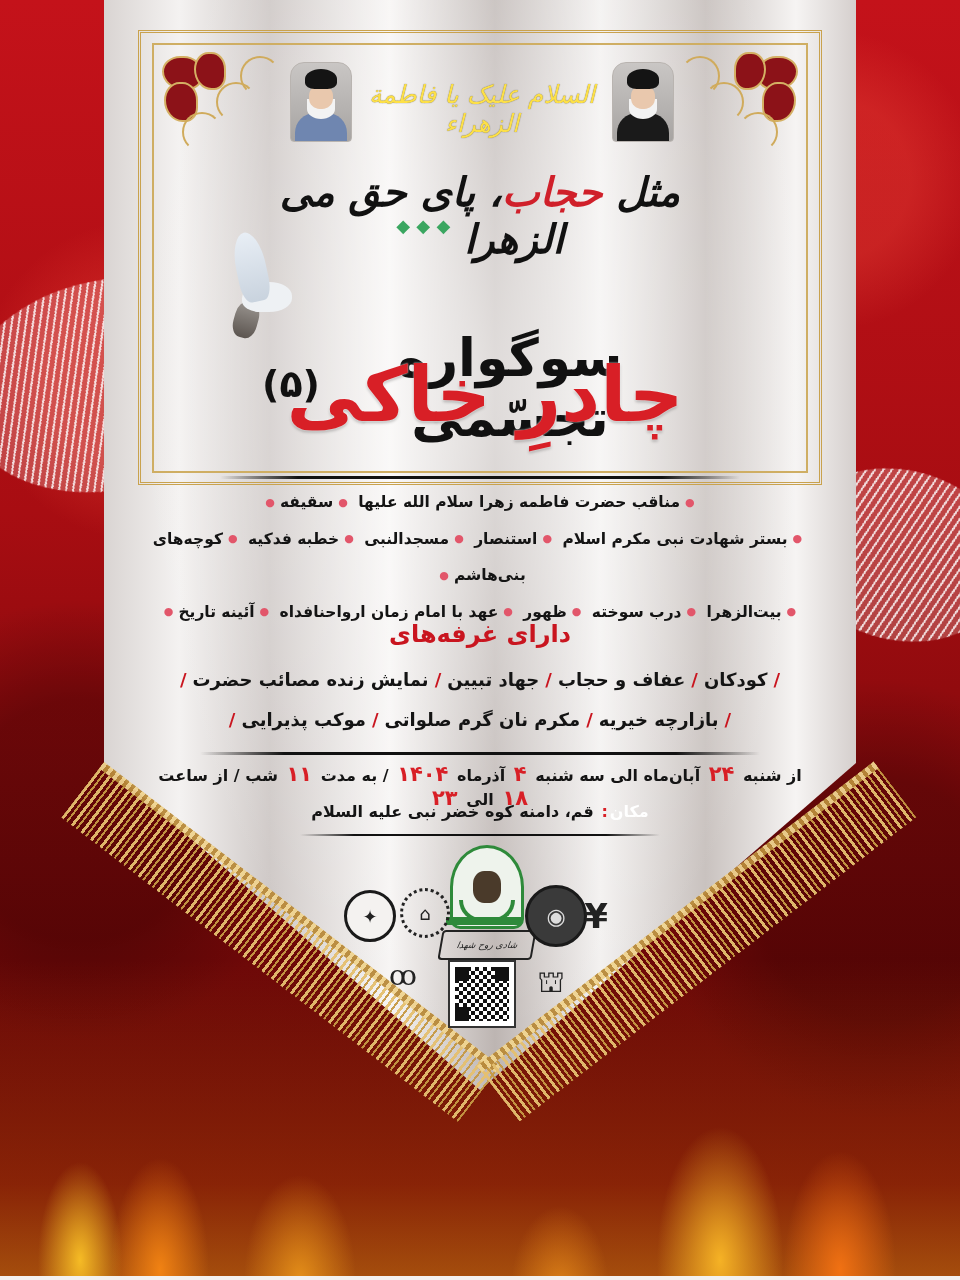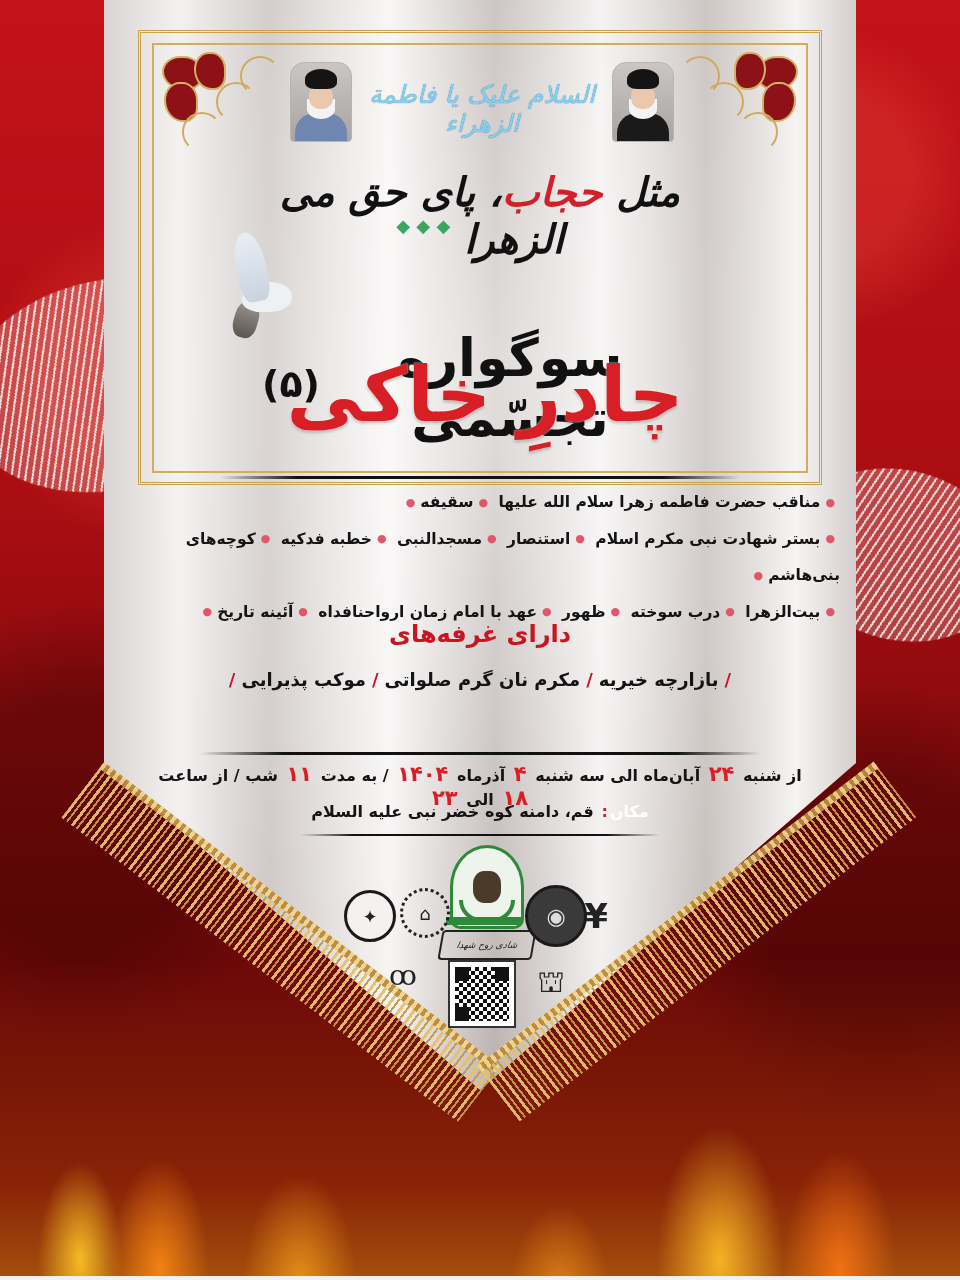--- a/index.html
+++ b/index.html
@@ -97,21 +97,21 @@
   .portrait.right { left: 612px; }
   .portrait .turban { position: absolute; left: 14px; top: 6px; width: 32px; height: 20px; background: #141414; border-radius: 50% 50% 30% 30%; }
   .portrait .face { position: absolute; left: 18px; top: 22px; width: 24px; height: 24px; background: #e9c8ad; border-radius: 45%; }
   .portrait .beard { position: absolute; left: 16px; top: 36px; width: 28px; height: 20px; background: #f3f3f3; border-radius: 0 0 50% 50%; }
   .portrait .robe { position: absolute; left: 4px; top: 50px; width: 52px; height: 30px; border-radius: 20px 20px 0 0; }
   .portrait.left .robe { background: #6f86b0; }
   .portrait.right .robe { background: #1a1a1a; }
 
   .salam {
     position: absolute; left: 362px; top: 80px; width: 240px; height: 40px;
-    font-family: "DejaVu Serif", serif; font-size: 25px; color: #7dd3fc;
+    font-family: "DejaVu Serif", serif; font-size: 25px; color: #fde047;
     direction: rtl; text-align: center; font-style: italic; letter-spacing: -1px;
     text-shadow: 0 0 1px #555;
   }
   .slogan {
     position: absolute; left: 230px; top: 168px; width: 500px; height: 60px;
     direction: rtl; text-align: center; font-family: "DejaVu Serif", serif;
     font-size: 40px; font-style: italic; font-weight: bold; color: #111;
   }
   .slogan .red { color: #d0202a; }
   .slogan .dots { color: #3aa660; font-size: 18px; vertical-align: top; }
@@ -144,21 +144,21 @@
     font-size: 38px; color: #111; direction: rtl;
   }
   .sep {
     position: absolute; height: 3px;
     background: linear-gradient(90deg, transparent, #111 15%, #111 85%, transparent);
   }
 
   
   .stations {
     position: absolute; left: 120px; top: 484px; width: 720px;
-    direction: rtl; text-align: right;
+    direction: rtl; text-align: center;
     font-family: "DejaVu Sans", sans-serif; font-weight: bold;
     font-size: 15.5px; color: #141414; line-height: 36px;
   }
   .stations .item::before {
     content: "●"; color: #e2566a; font-size: 11px; margin: 0 5px;
     vertical-align: middle;
   }
   .stations .row .item:last-child::after {
     content: "●"; color: #e2566a; font-size: 11px; margin: 0 5px;
     vertical-align: middle;
@@ -307,20 +307,23 @@
     <span class="item">بیت‌الزهرا</span>
     <span class="item">درب سوخته</span>
     <span class="item">ظهور</span>
     <span class="item">عهد با امام زمان ارواحنافداه</span>
     <span class="item">آئینه تاریخ</span>
   </div>
 </div>
 
 <div class="booths-title">دارای غرفه‌های</div>
 <div class="booths">
+  <div>
+    <span class="slash">/</span><span>کودکان</span><span class="slash">/</span><span>عفاف و حجاب</span><span class="slash">/</span><span>جهاد تبیین</span><span class="slash">/</span><span>نمایش زنده مصائب حضرت</span><span class="slash">/</span>
+  </div>
   <div>
     <span class="slash">/</span><span>بازارچه خیریه</span><span class="slash">/</span><span>مکرم نان گرم صلواتی</span><span class="slash">/</span><span>موکب پذیرایی</span><span class="slash">/</span>
   </div>
 </div>
 
 <div class="sep" style="left:200px;top:752px;width:560px;"></div>
 
 <div class="dates">
   <span>از شنبه</span>
   <span class="num">۲۴</span>

